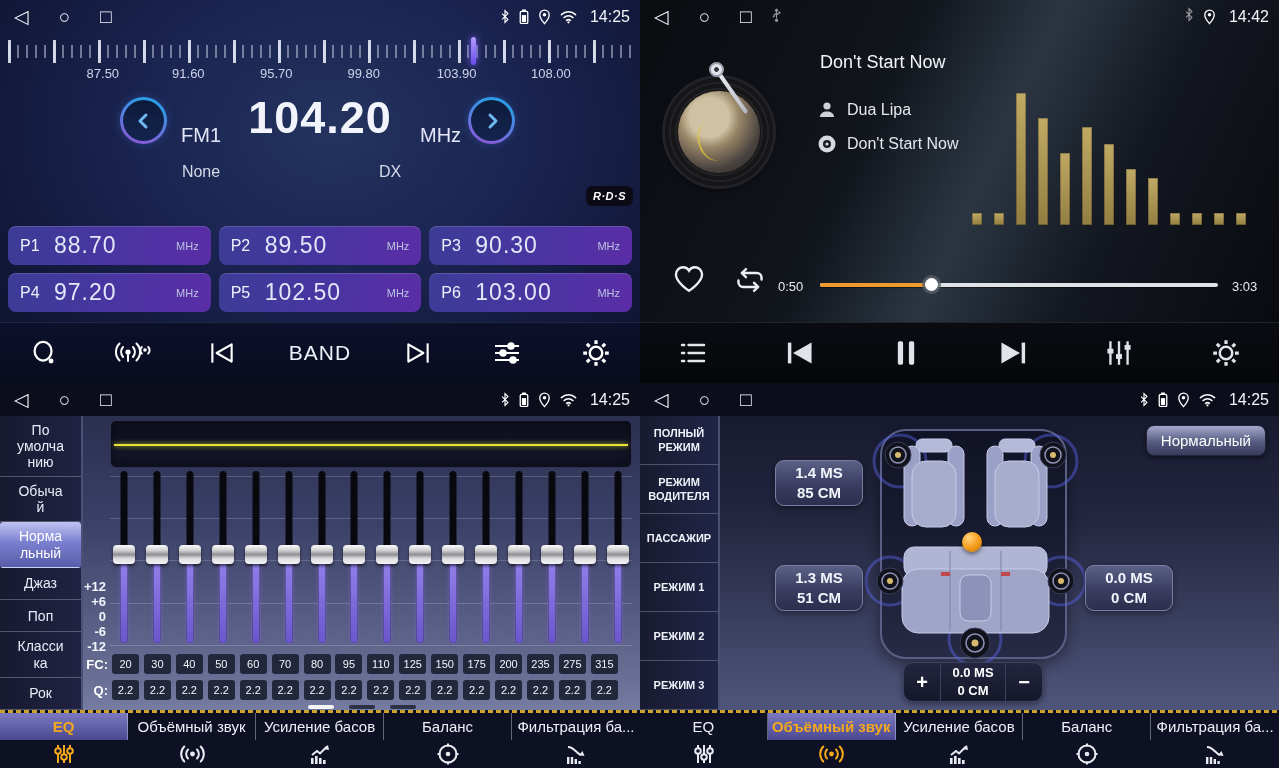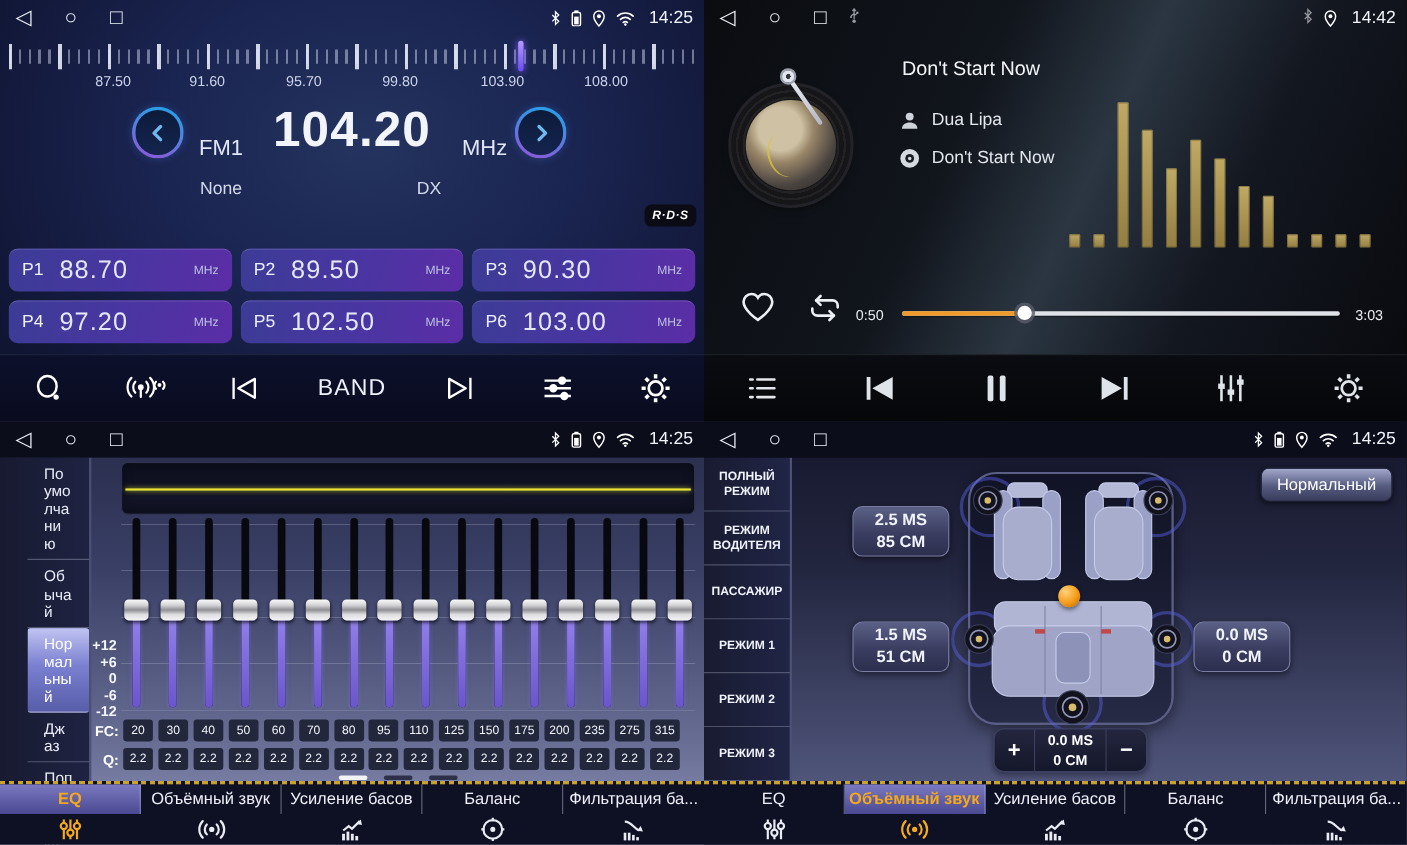--- a/index.html
+++ b/index.html
@@ -105,23 +105,23 @@
         white-space:nowrap; overflow:hidden; }
   .tab:last-child .tlabel { border-right:none; }
   .ticon { height:28px; display:flex; align-items:center; justify-content:center; color:#e8ebf2; }
   .tab.active .tlabel { background:linear-gradient(180deg,#7b79c0,#4a4890); color:#f4a81c; font-weight:bold; }
   .tab.active .ticon { color:#f4a81c; }
 
   
   .eq-sidebar { position:absolute; left:0; top:33px; bottom:58px; width:83px;
         background:linear-gradient(90deg,#171a30,#1f2342); border-right:2px solid #4b5074;
         display:flex; flex-direction:column; z-index:4; }
-  .eq-item { flex:1; display:flex; align-items:center; justify-content:center; 
+  .eq-item { flex:1; display:flex; align-items:center; justify-content:center; text-align:center;
         font-size:14px; color:#e9ecf8; padding:6px 15px; border-bottom:1px solid rgba(235,238,255,.28);
-        overflow-wrap:anywhere; line-height:1.15;margin-left:25px; }
+        overflow-wrap:anywhere; line-height:1.15; }
   .eq-item.selected { background:linear-gradient(180deg,#c0c4f2 0%,#7a7fd0 45%,#575da8 100%);
         color:#fff; border-radius:3px; }
   .eq-main { position:absolute; left:84px; top:33px; right:0; bottom:58px; }
   .resp-panel { position:absolute; left:26px; top:4px; right:8px; height:48px; border-radius:6px;
         background:linear-gradient(180deg,#0c0e1c,#15172c); border:1px solid #2e3150;
         box-shadow:inset 0 -6px 10px rgba(0,0,0,.4); }
   .resp-line { position:absolute; left:3px; right:3px; top:23px; height:2px; background:#e8e437;
         box-shadow:0 0 5px #d8d430; }
   .eq-grid { position:absolute; left:26px; top:60px; right:8px; height:170px;
         background:repeating-linear-gradient(180deg, rgba(238,241,255,.20) 0 1px, transparent 1px 42.25px); }
@@ -790,25 +790,25 @@
               <circle cx="93" cy="212" r="15" fill="#12121c" stroke="#3a3d58"></circle>
               <circle cx="93" cy="212" r="9" fill="none" stroke="#8f94b8" stroke-width="1.5"></circle>
               <circle cx="93" cy="212" r="3.5" fill="#d8bb6e"></circle>
             </g>
         </g>
       </svg>
     </div>
     <div class="ball"></div>
 
     <div class="spk-btn" style="left:135px;top:77px">
-      <span>2.5 MS</span>
+      <span>1.4 MS</span>
       <span>85 CM</span>
     </div>
     <div class="spk-btn" style="left:135px;top:182px">
-      <span>1.5 MS</span>
+      <span>1.3 MS</span>
       <span>51 CM</span>
     </div>
     <div class="spk-btn" style="left:445px;top:182px">
       <span>0.0 MS</span>
       <span>0 CM</span>
     </div>
 
     <div class="stepper">
       <div class="step-btn">+</div>
       <div class="step-mid">

